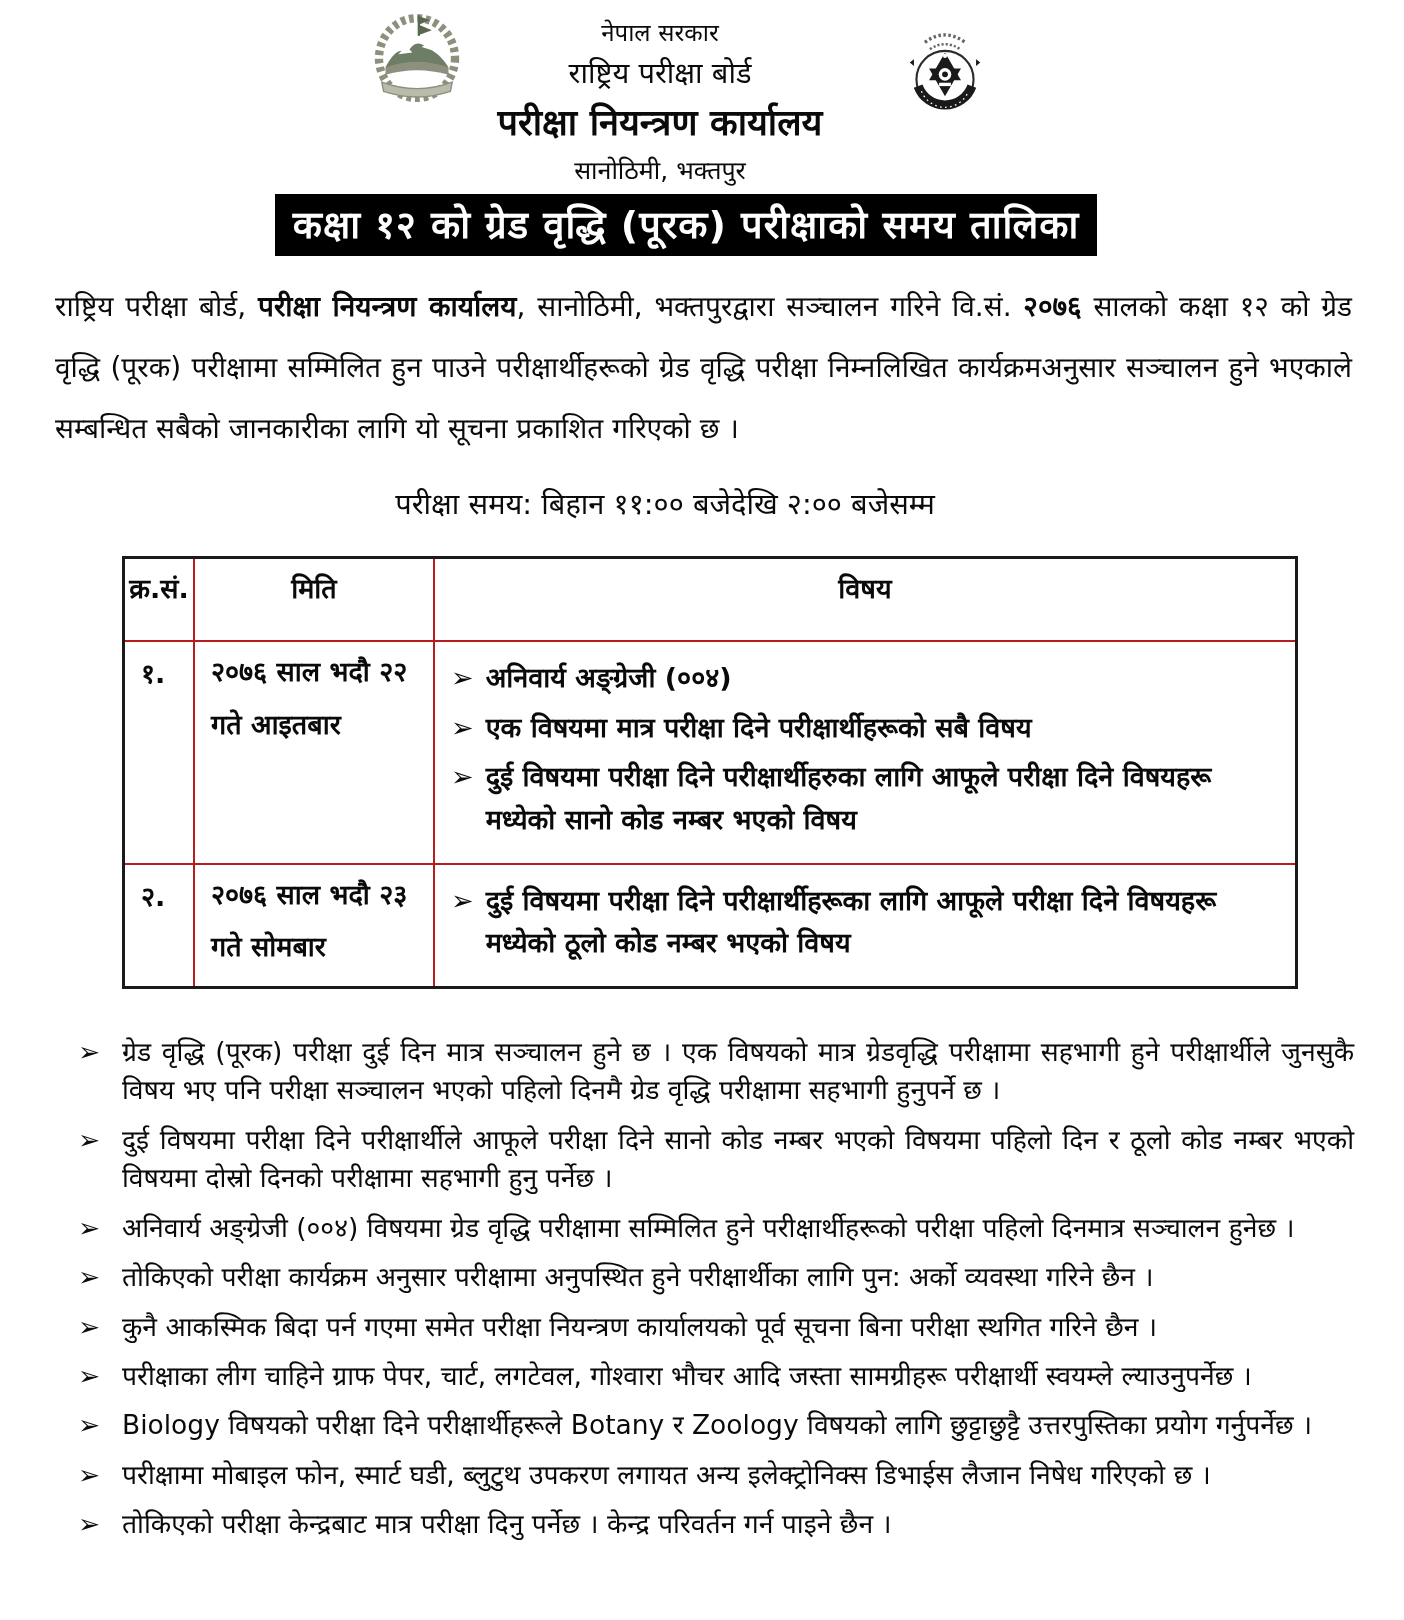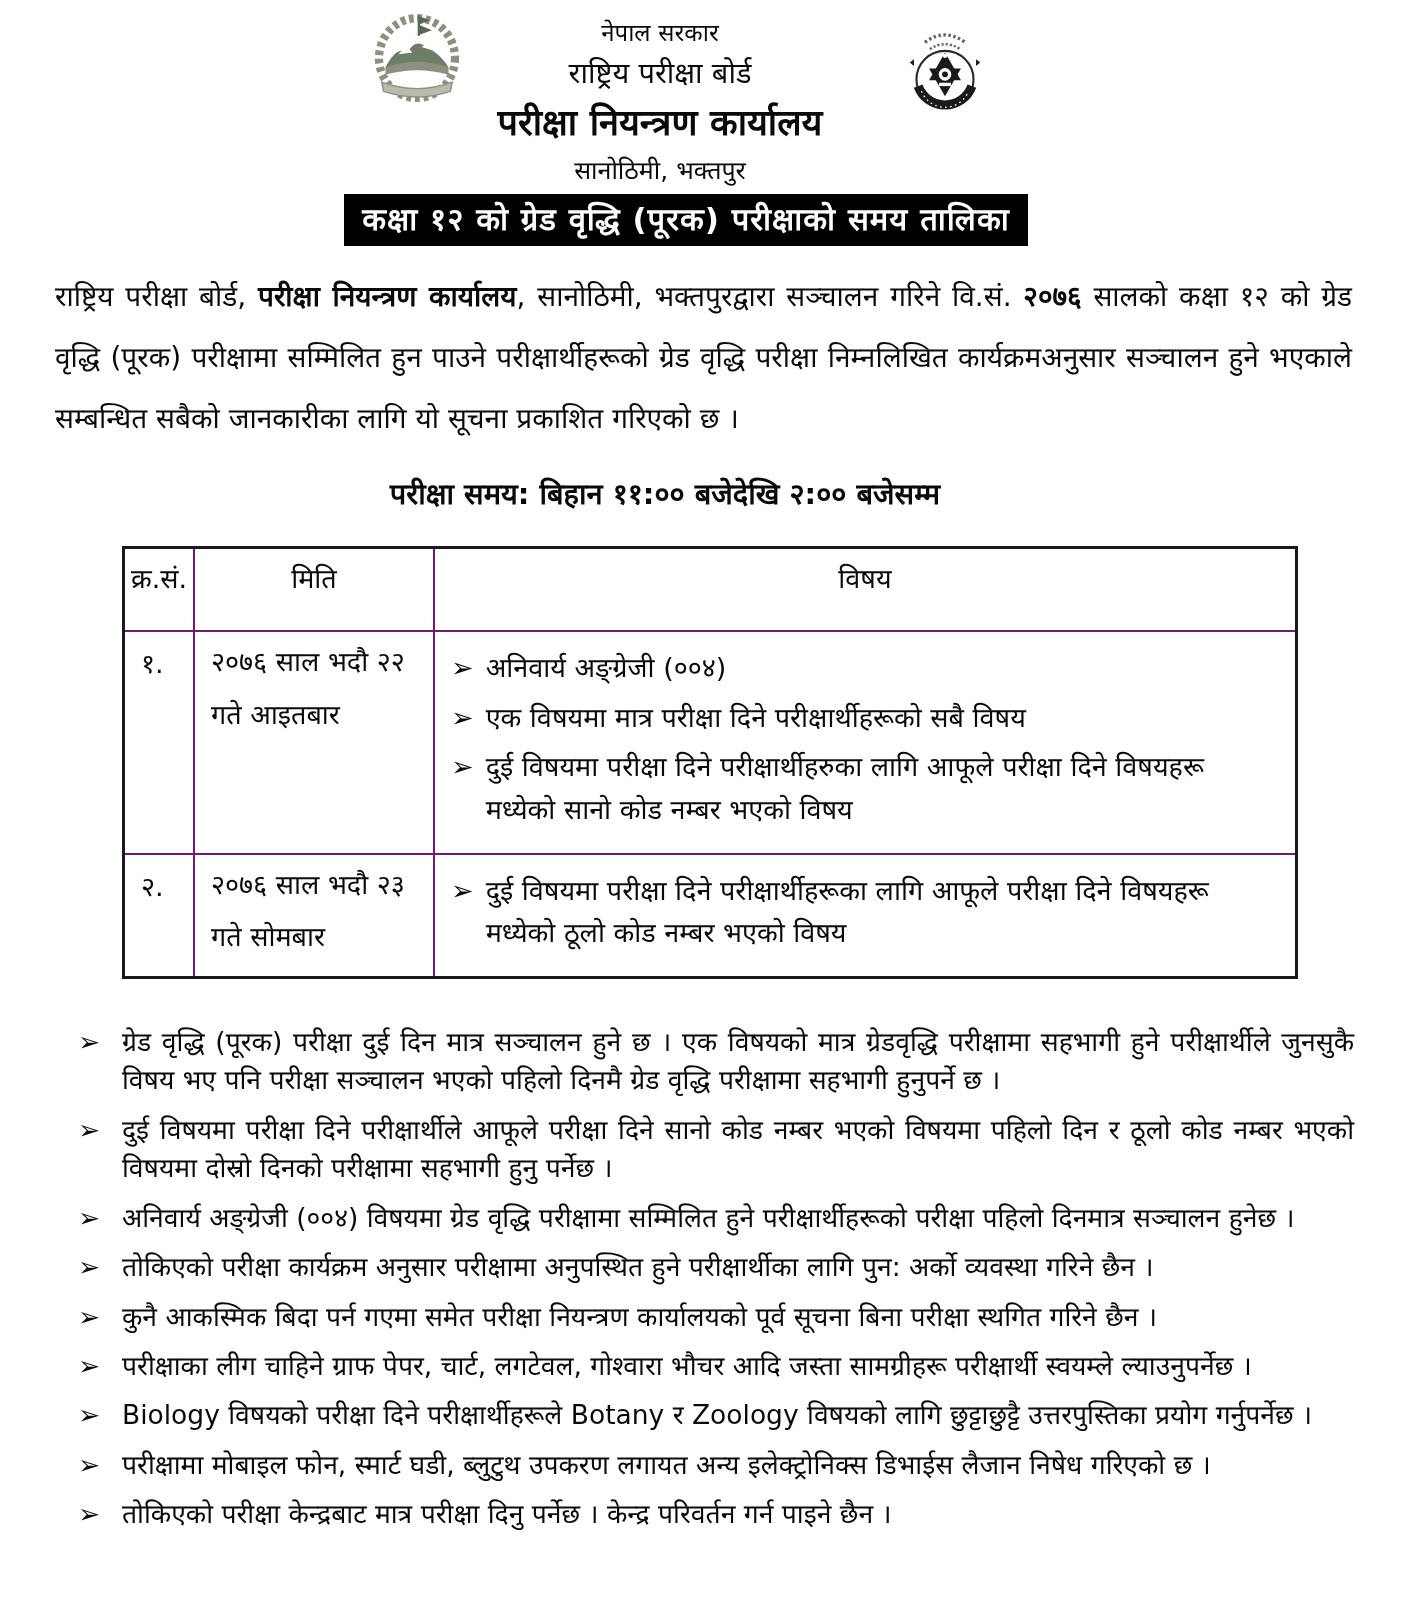--- a/index.html
+++ b/index.html
@@ -16,34 +16,34 @@
   .header{padding-top:15px;width:1320px;text-align:center;}
   .h-gov{font-size:24px;}
   .h-board{font-size:29px;margin-top:4px;}
   .h-office{font-size:36px;font-weight:bold;margin-top:6px;}
   .h-addr{font-size:25px;margin-top:6px;}
   .emblem-left{position:absolute;left:370px;top:8px;width:94px;height:102px;}
   .emblem-right{position:absolute;left:903px;top:24px;width:84px;height:94px;}
   .banner-wrap{width:1372px;text-align:center;margin-top:8px;}
   .banner{
     display:inline-block;background:#000;color:#fff;
-    font-size:31px;font-weight:bold;padding:3px 18px 7px;
+    font-size:38px;font-weight:bold;padding:3px 18px 7px;
     letter-spacing:1px;
   }
   
   .intro{margin:20px 52px 0 55px;font-size:28px;line-height:2.18;text-align:justify;}
   .b{font-weight:bold;}
-  .exam-time{width:1330px;text-align:center;margin-top:24px;font-size:29px;font-weight:bold;}
+  .exam-time{width:1330px;text-align:center;margin-top:24px;font-size:29px;font-weight:normal;}
   
   .sched-table{
     border-collapse:collapse;margin:34px 0 0 122px;width:1176px;
     font-size:27px;border:3px solid #1a1a1a;
   }
   .sched-table th,.sched-table td{
-    border:2px solid #701a75;vertical-align:top;font-weight:normal;
+    border:2px solid #b91c1c;vertical-align:top;font-weight:bold;
   }
   .sched-table th{height:70px;padding-top:10px;text-align:center;}
   .col-sn{width:66px;}
   .col-date{width:236px;}
   td.cell-sn{padding:12px 6px 12px 16px;}
   td.cell-date{padding:4px 10px 12px 16px;line-height:1.95;}
   td.cell-subj{padding:8px 16px 14px 16px;}
   .subj-item{display:flex;gap:12px;line-height:1.58;margin:7px 0;}
   .subj-item .arrow{flex:0 0 auto;}
   

